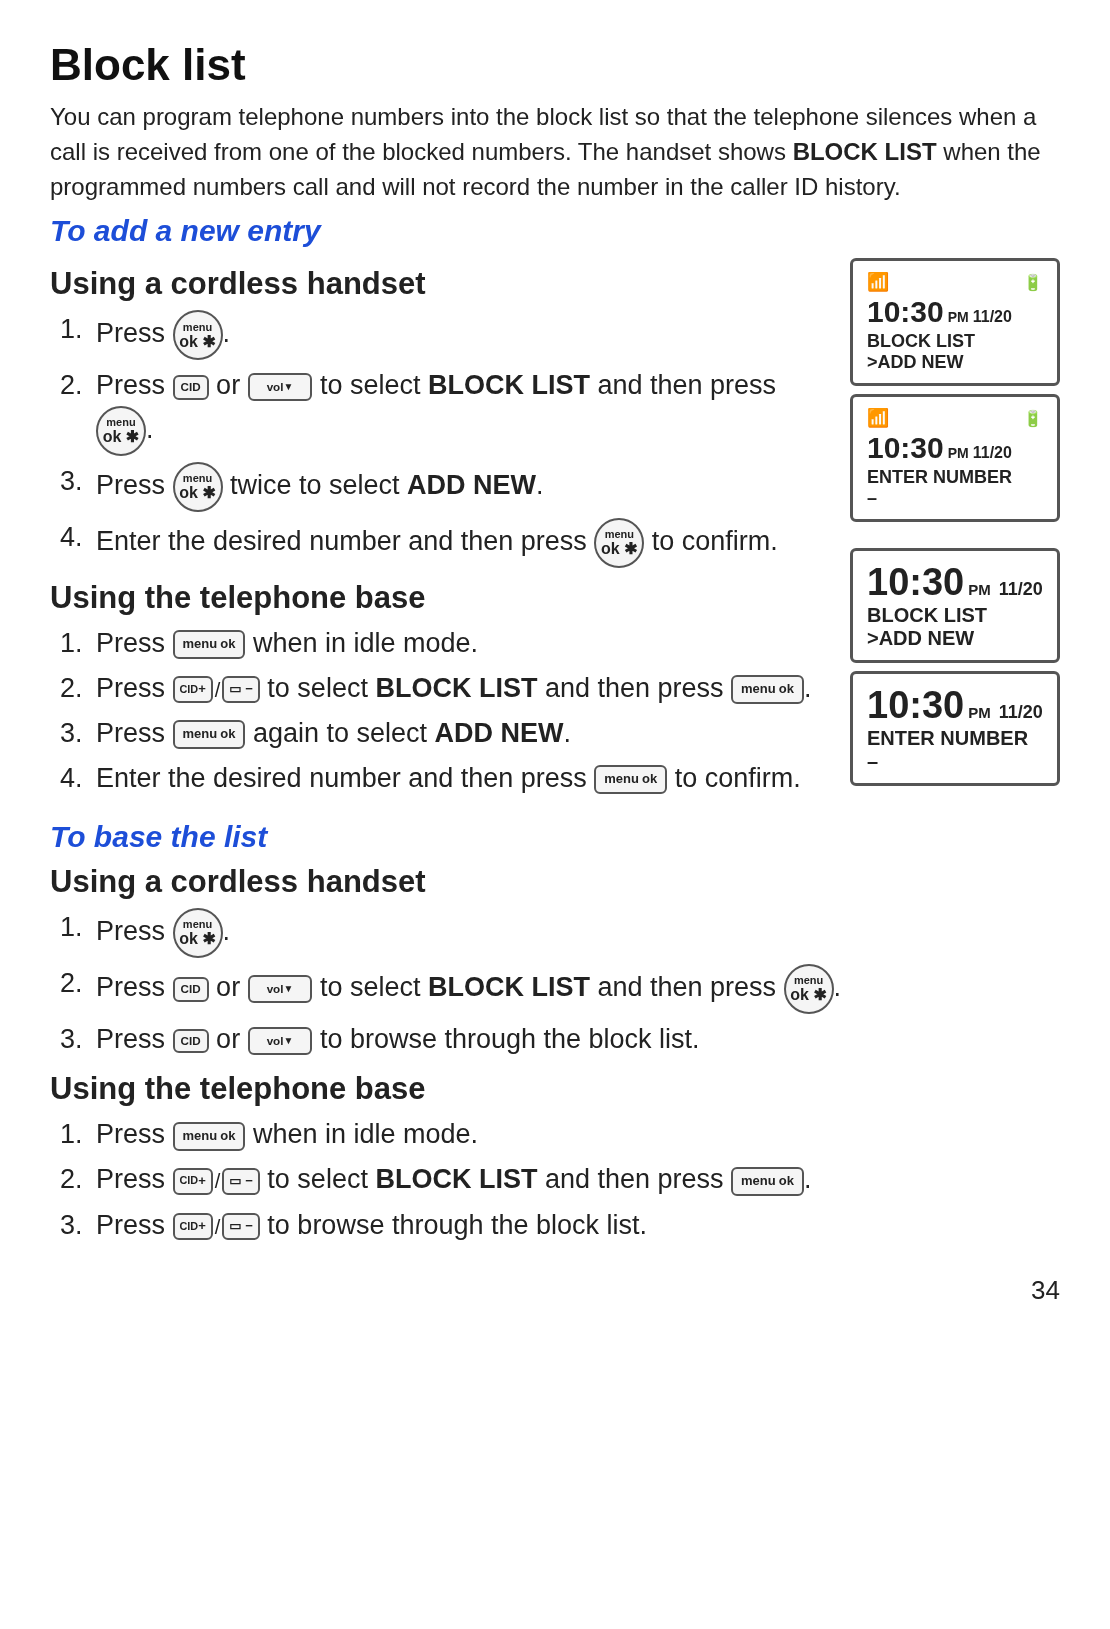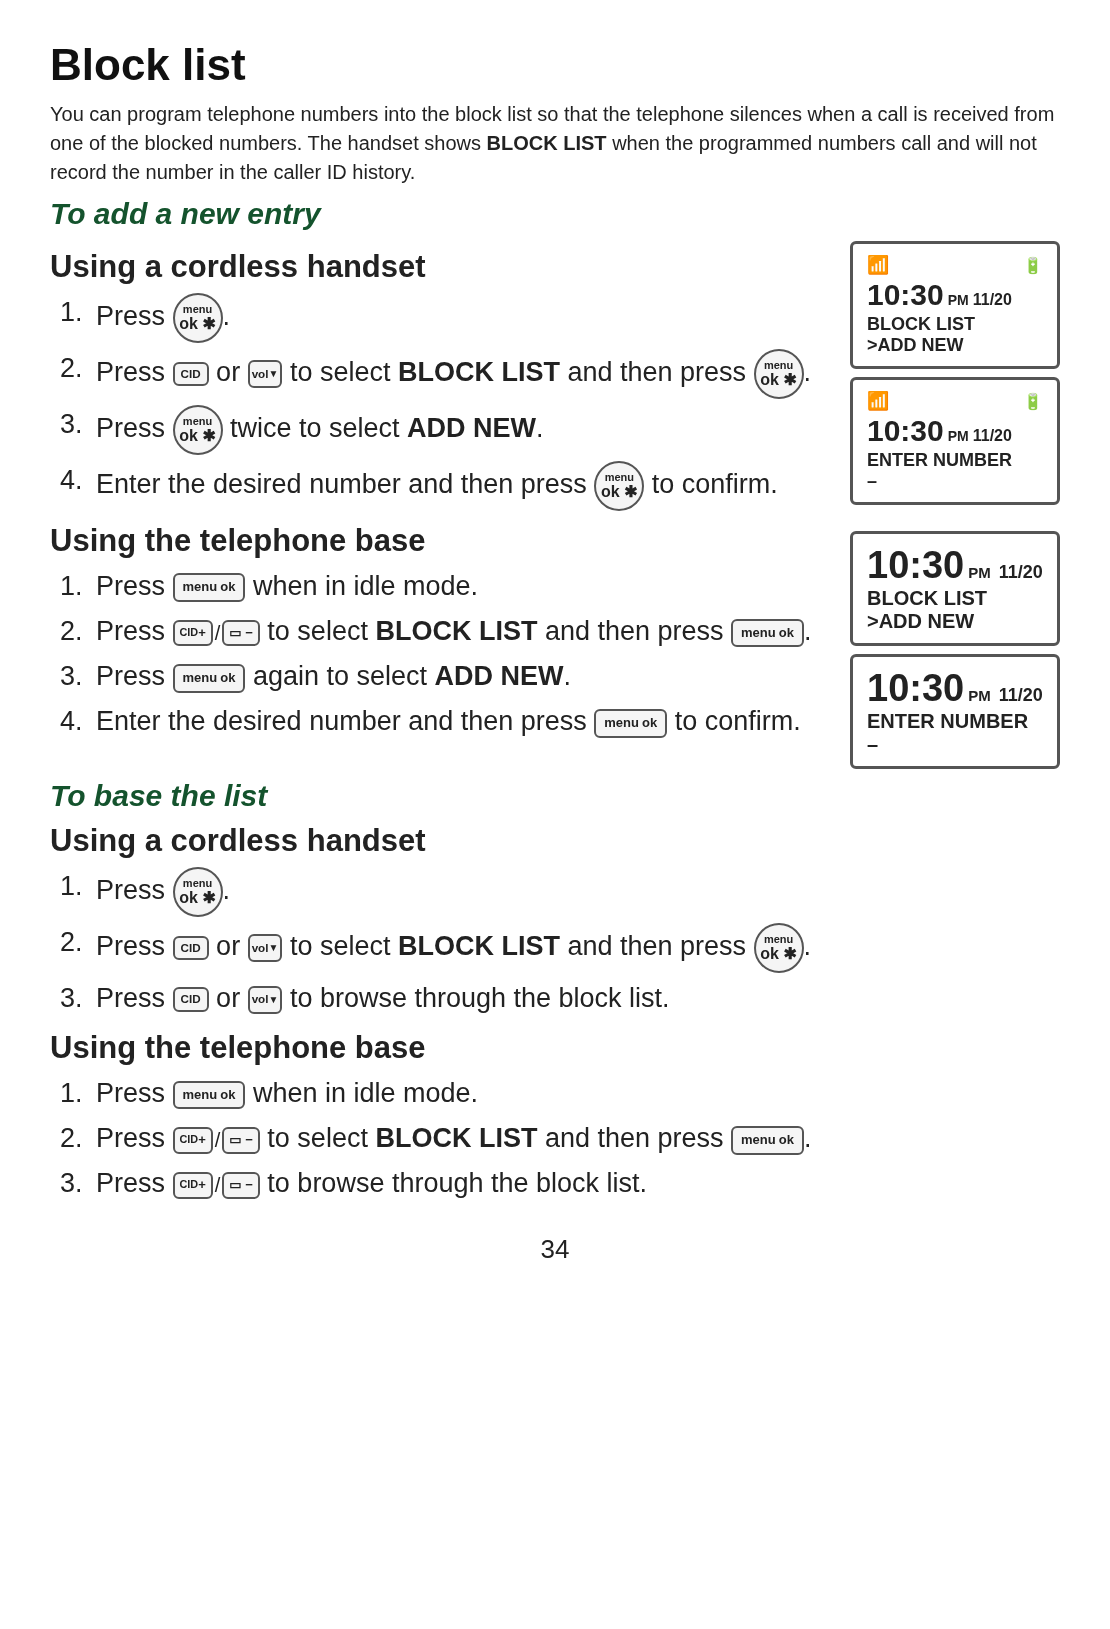--- a/index.html
+++ b/index.html
@@ -12,28 +12,28 @@
       color: #222;
       padding: 40px 50px 40px 50px;
     }
     h1 {
       font-size: 44px;
       font-weight: 900;
       color: #111;
       margin-bottom: 10px;
     }
     .intro-text {
-      font-size: 20px;
+      font-size: 24px;
       line-height: 1.45;
     }
     .section-heading {
       font-size: 30px;
       font-weight: 900;
       font-style: italic;
-      color: #14532d;
+      color: #1d4ed8;
       margin-bottom: 10px;
       margin-top: 10px;
     }
     .subsection-heading {
       font-size: 31px;
       font-weight: 900;
       margin-bottom: 8px;
       margin-top: 8px;
     }
     .step-list {
@@ -101,21 +101,21 @@
       font-weight: bold;
       background: #f5f5f5;
       vertical-align: middle;
     }
     .btn-vol {
       display: inline-flex;
       align-items: center;
       justify-content: center;
       border: 2px solid #555;
       border-radius: 6px;
-      padding: 2px 2px;
+      padding: 2px 17px;
       font-size: 14px;
       font-weight: bold;
       background: #f5f5f5;
       vertical-align: middle;
     }
     .btn-menu-rect {
       display: inline-flex;
       flex-direction: row;
       align-items: center;
       justify-content: center;
@@ -224,21 +224,21 @@
     }
     .base-screen-label {
       font-size: 20px;
       font-weight: bold;
     }
     .base-screen-sublabel {
       font-size: 20px;
       font-weight: bold;
     }
     .page-num {
-      text-align: center;
+      text-align: right;
       font-size: 26px;
       color: #222;
       margin-top: 30px;
     }
     .inline-bold {
       font-weight: 900;
     }
   </style>
 </head>
 <body>

